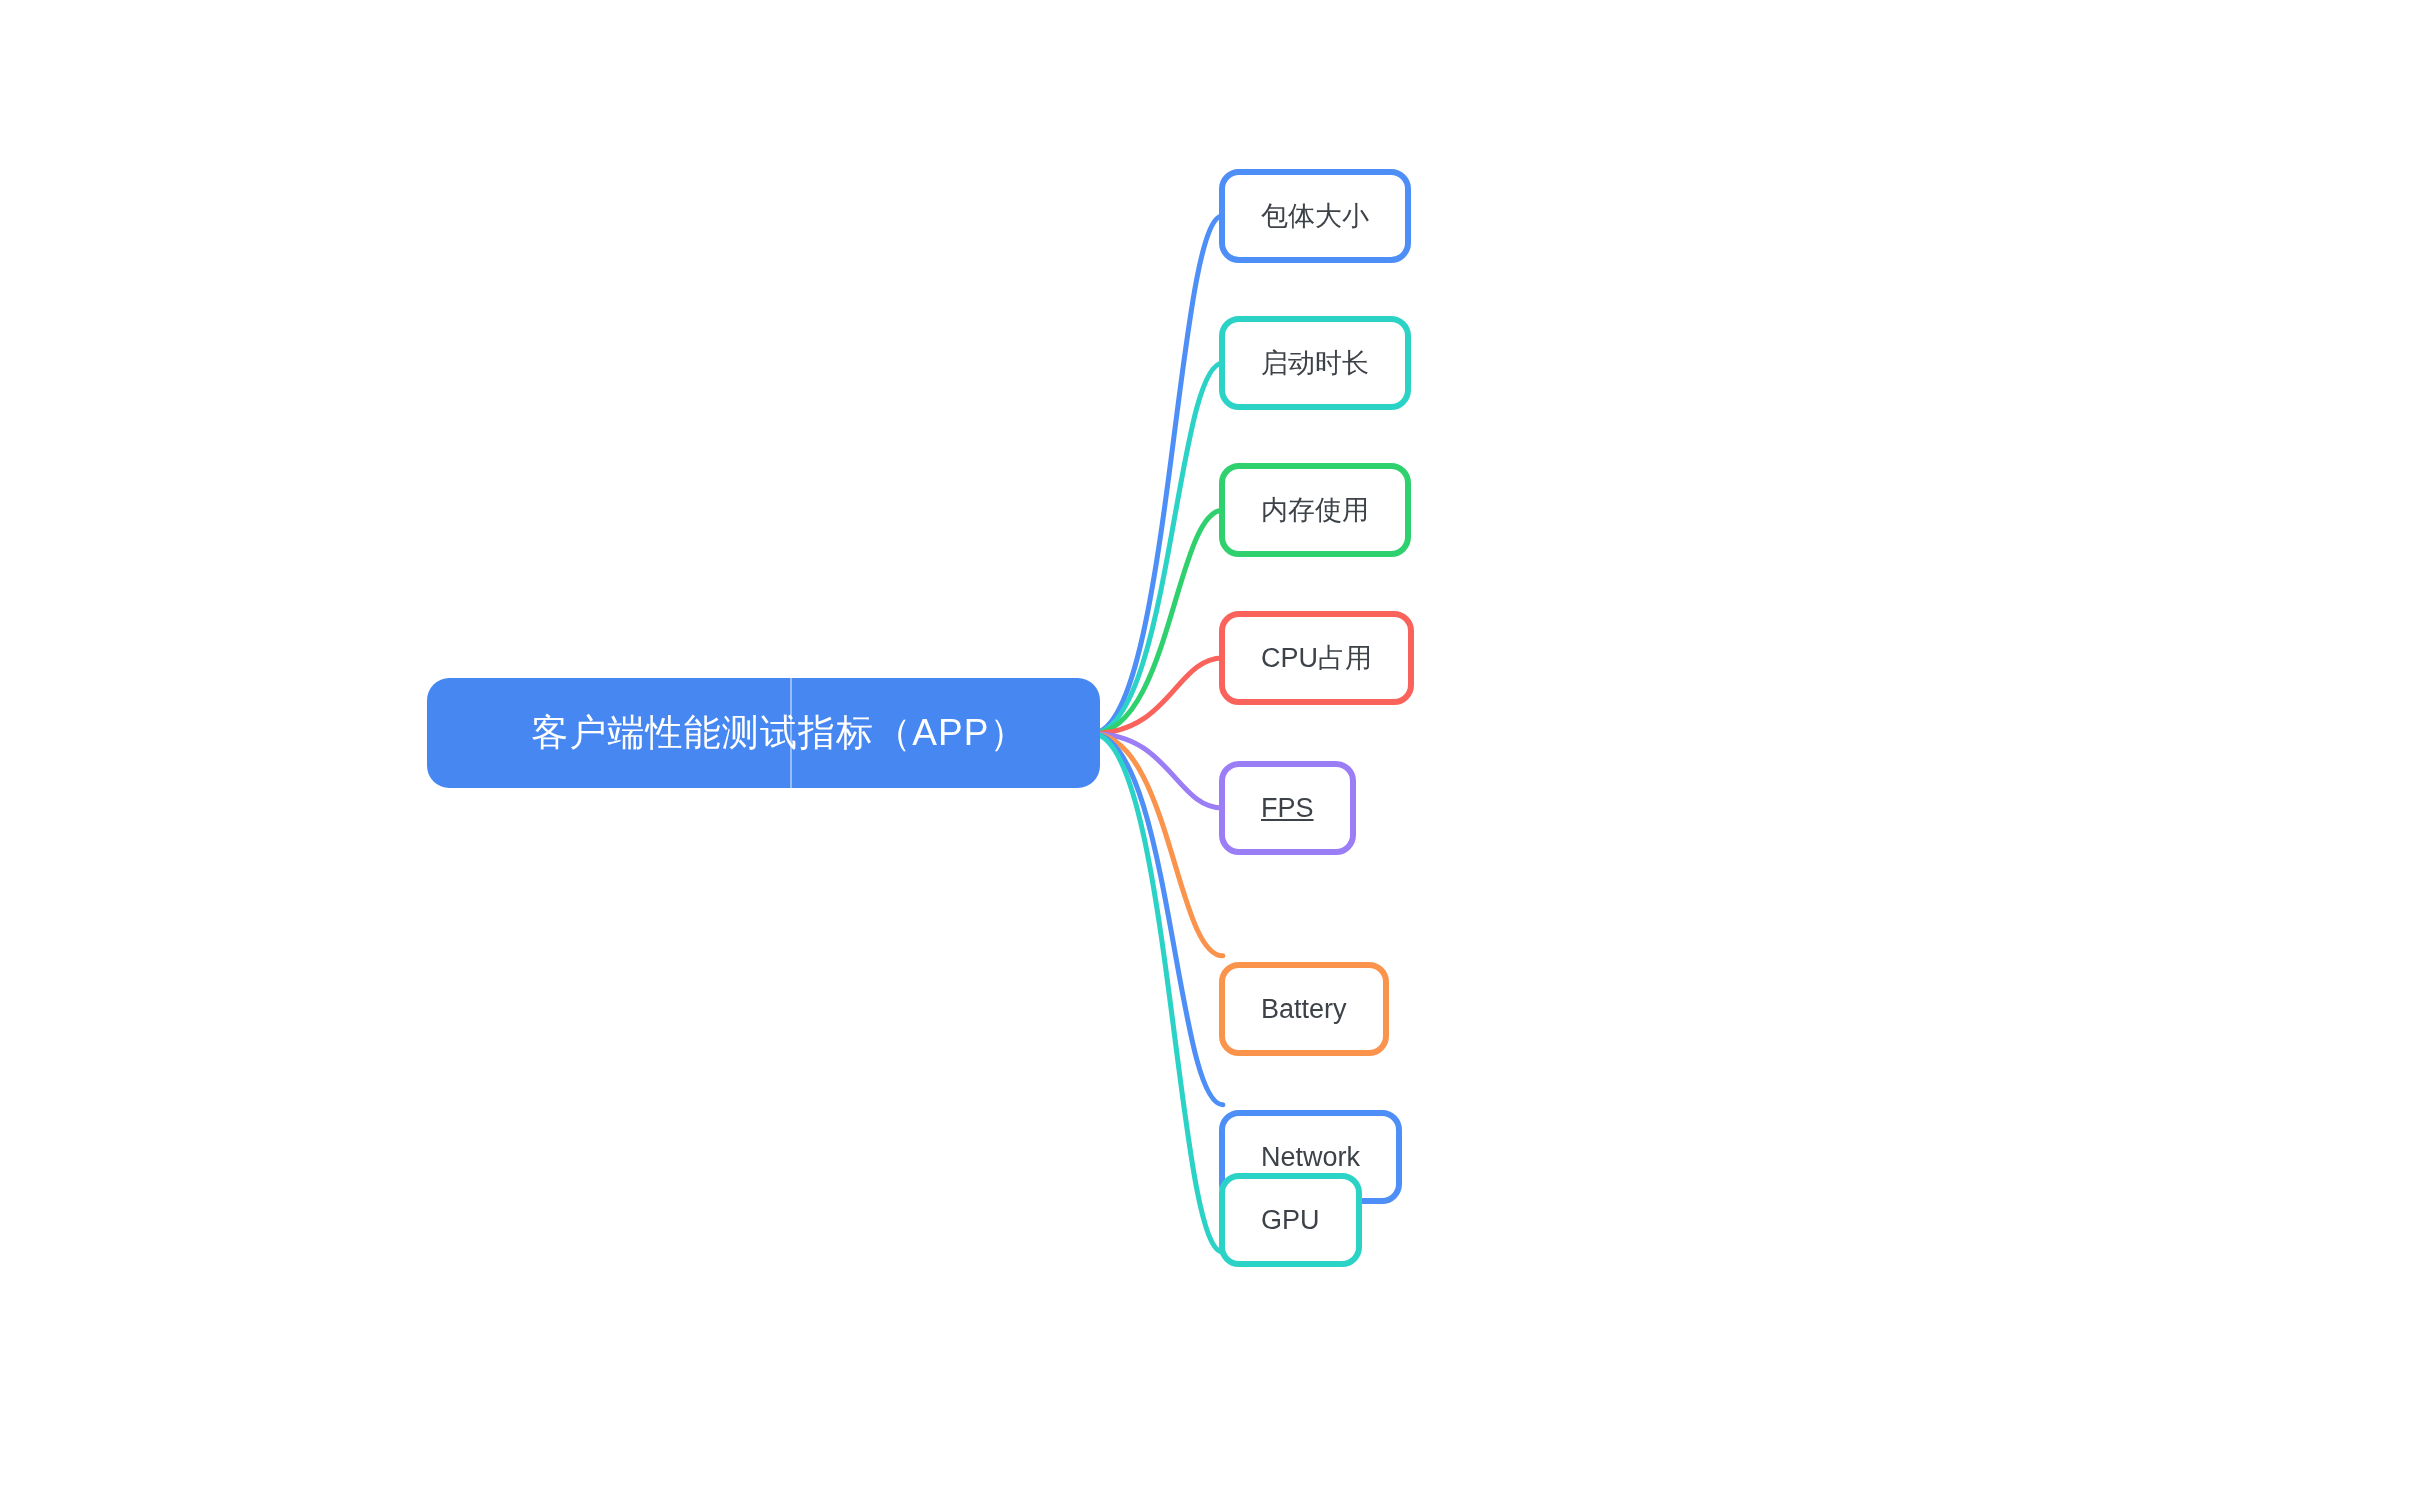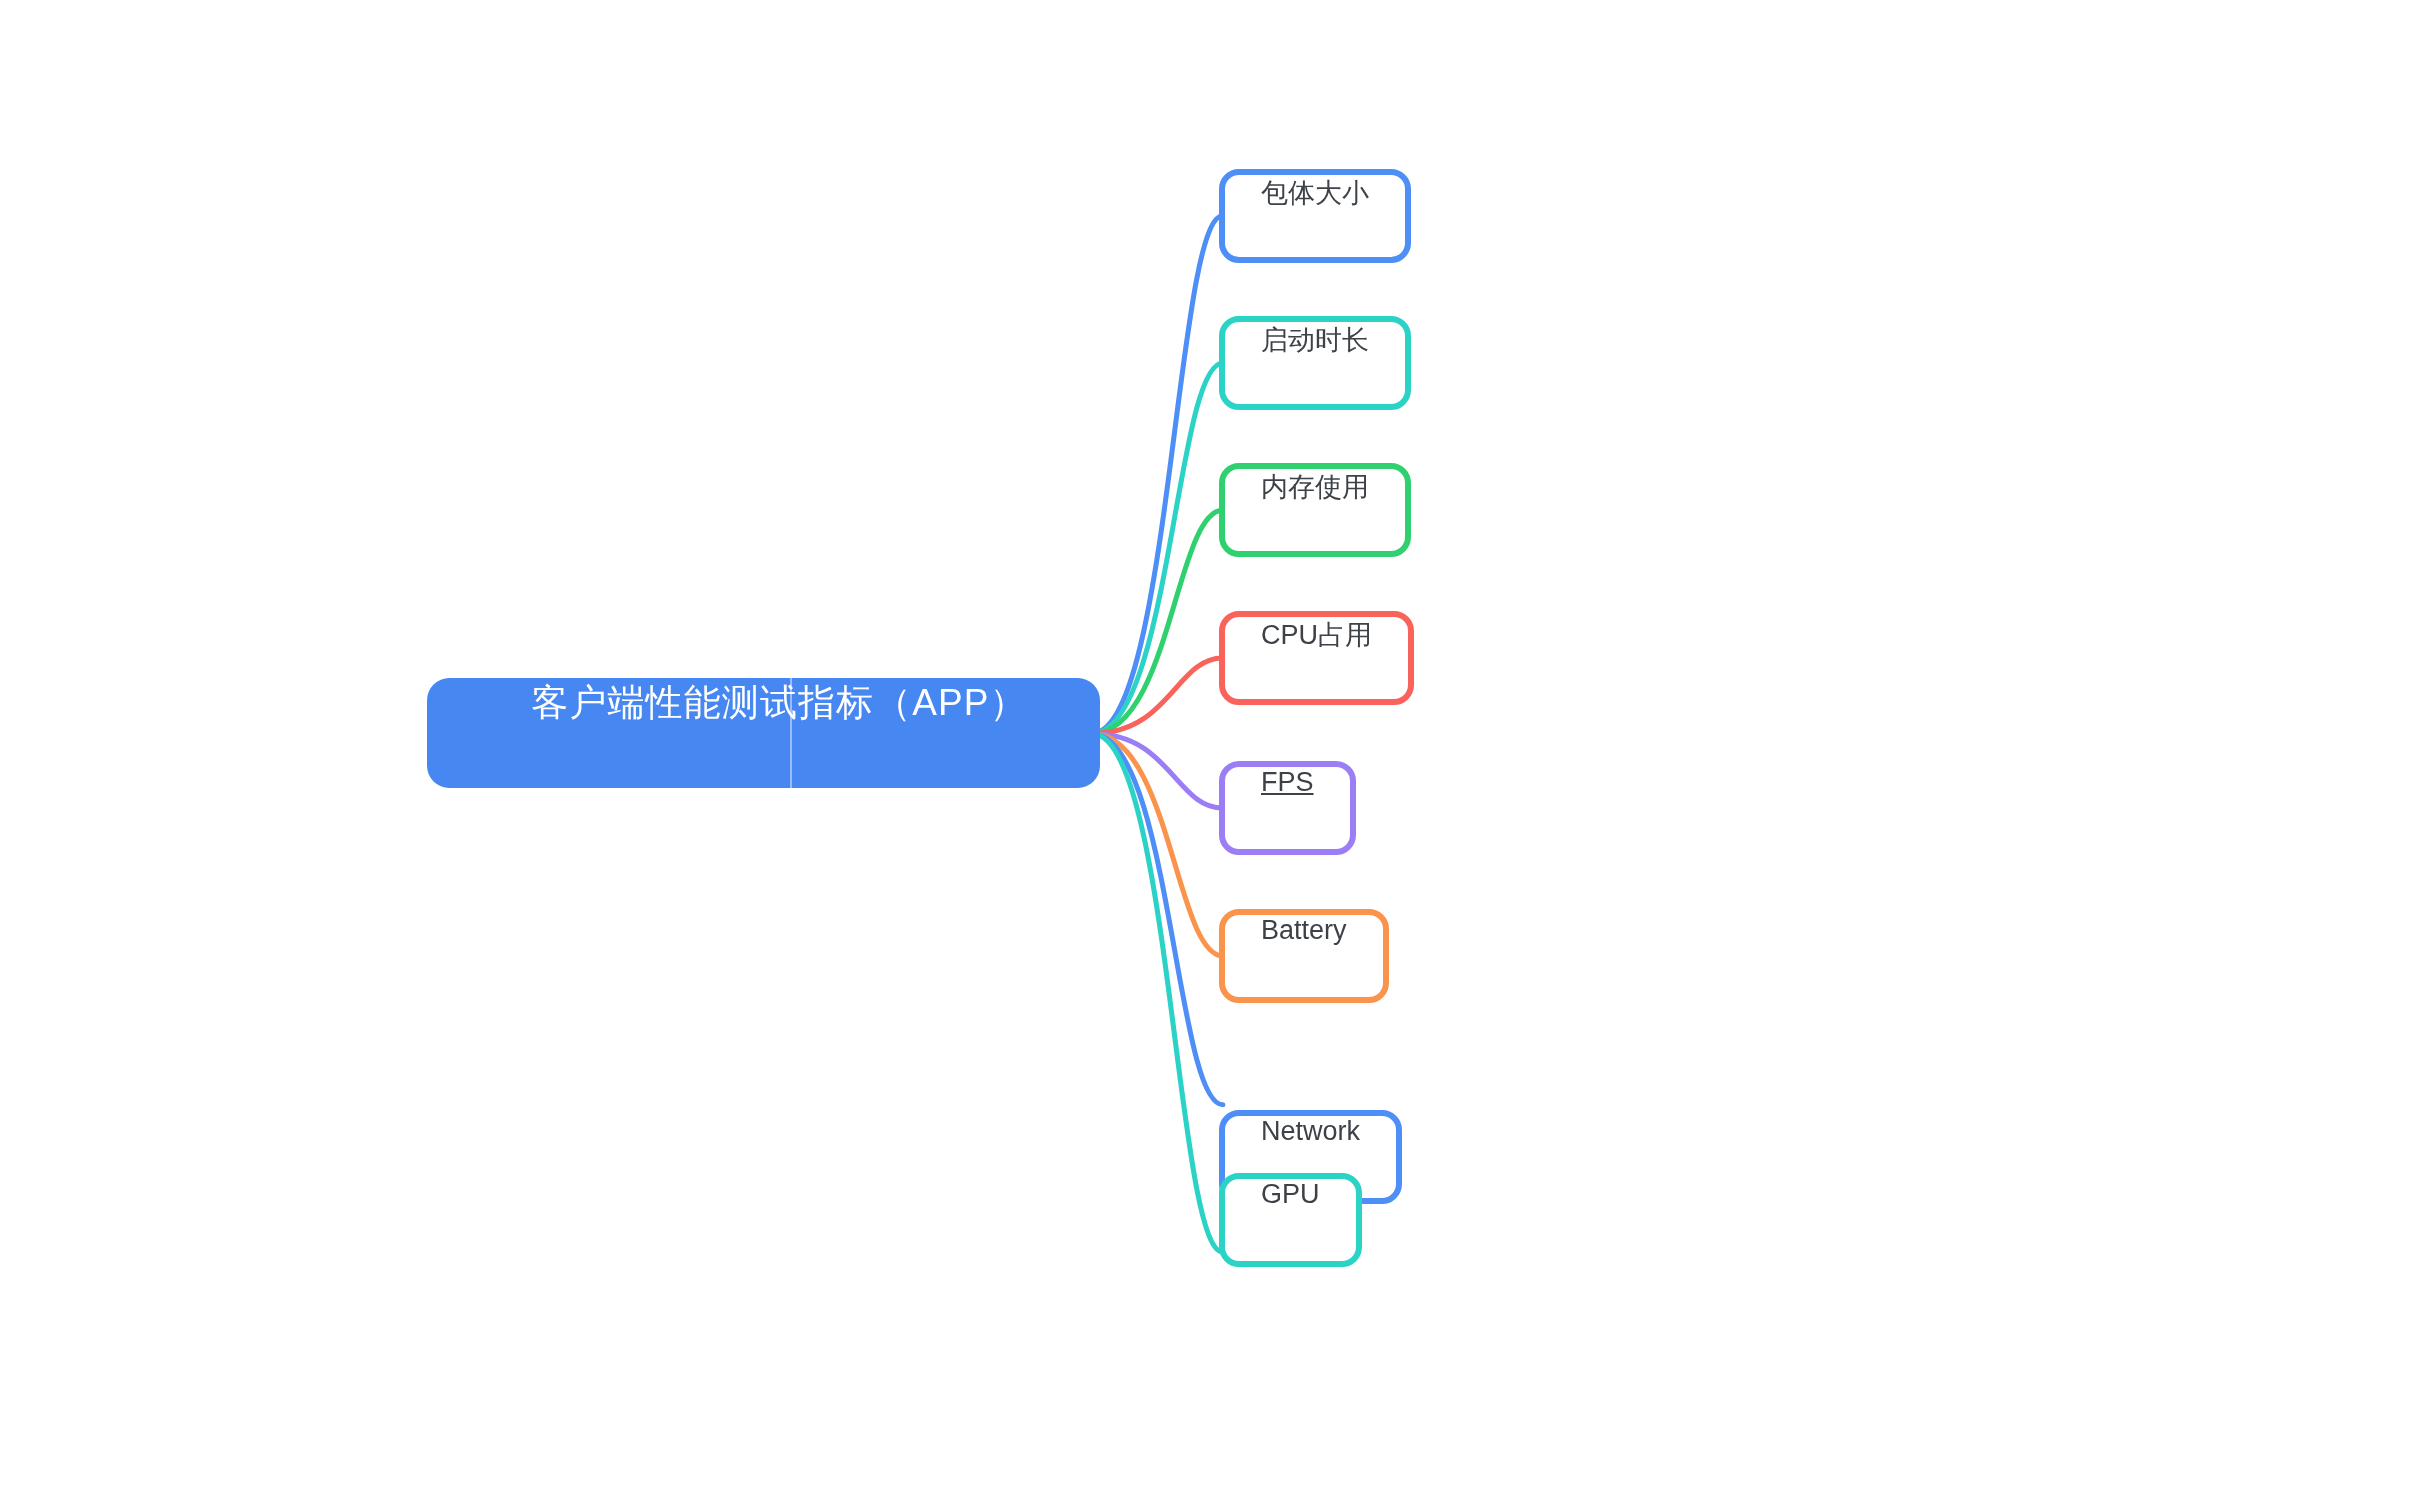--- a/index.html
+++ b/index.html
@@ -20,21 +20,21 @@
     left: 0;
     top: 0;
     width: 2426px;
     height: 1508px;
     pointer-events: none;
   }
   .node {
     position: absolute;
     box-sizing: border-box;
     display: flex;
-    align-items: flex-start;
+    align-items: center;
     justify-content: center;
     white-space: nowrap;
   }
   .root-node {
     left: 427px;
     top: 678px;
     width: 673px;
     height: 110px;
     border-radius: 22.4px;
     color: #ffffff;
@@ -61,21 +61,21 @@
     border-radius: 20px;
     color: #3D4248;
     font-size: 27px;
     z-index: 2;
   }
   .child-node.c0 { top: 169px; }
   .child-node.c1 { top: 316px; }
   .child-node.c2 { top: 463px; }
   .child-node.c3 { top: 611px; }
   .child-node.c4 { top: 761px; }
-  .child-node.c5 { top: 909px; }
+  .child-node.c5 { top: 962px; }
   .child-node.c6 { top: 1110px; }
   .child-node.c7 { top: 1173px; }
 </style>
 </head>
 <body>
 
 <div class="canvas" style="background: rgb(255, 255, 255);">
 
   <svg class="edges" viewBox="0 0 4333 2693" fill="none">
     <path d="M 1950 1310 C 2090 1310 2100 385  2184 385" stroke-width="9" stroke-linecap="round" stroke="#4E8EF7"></path>

